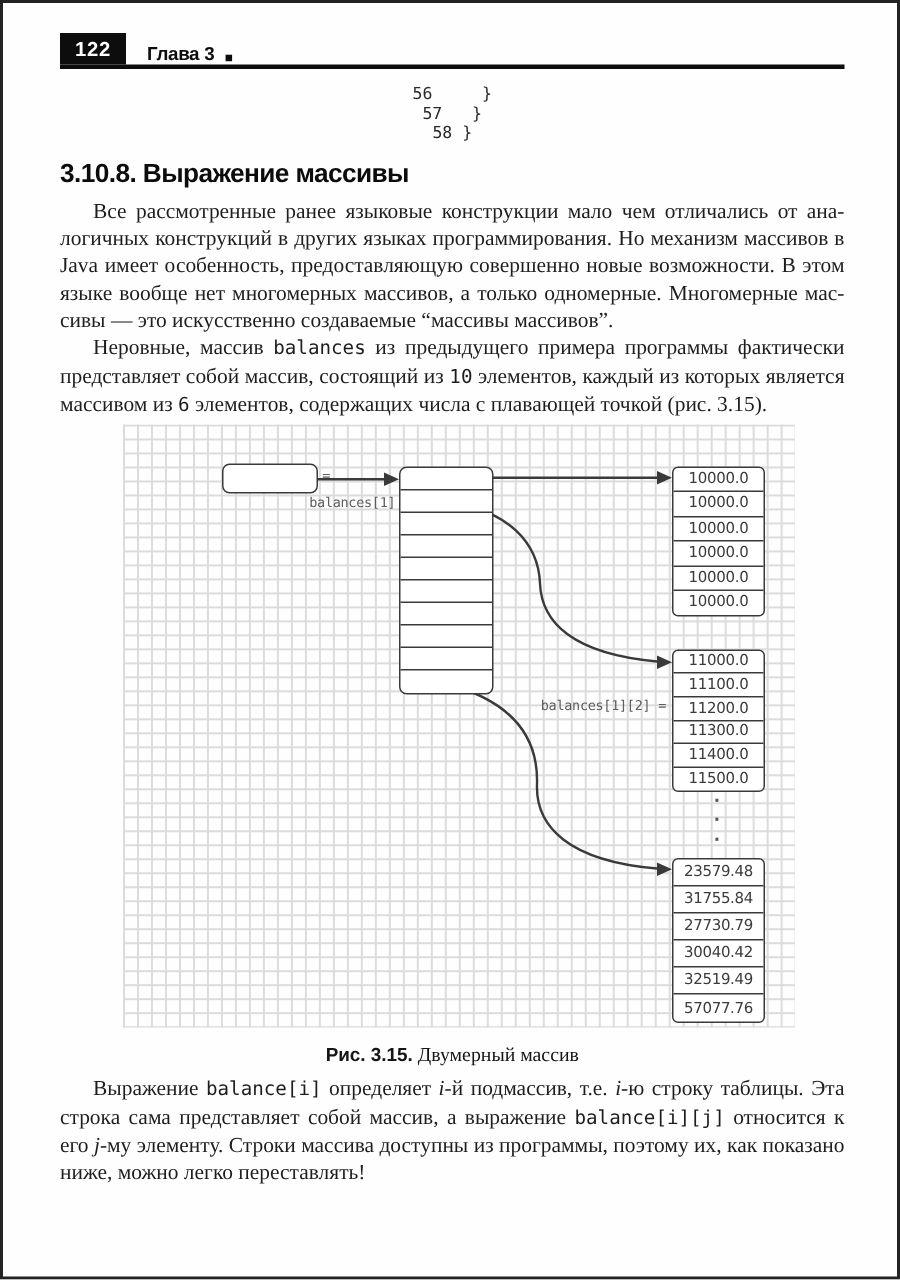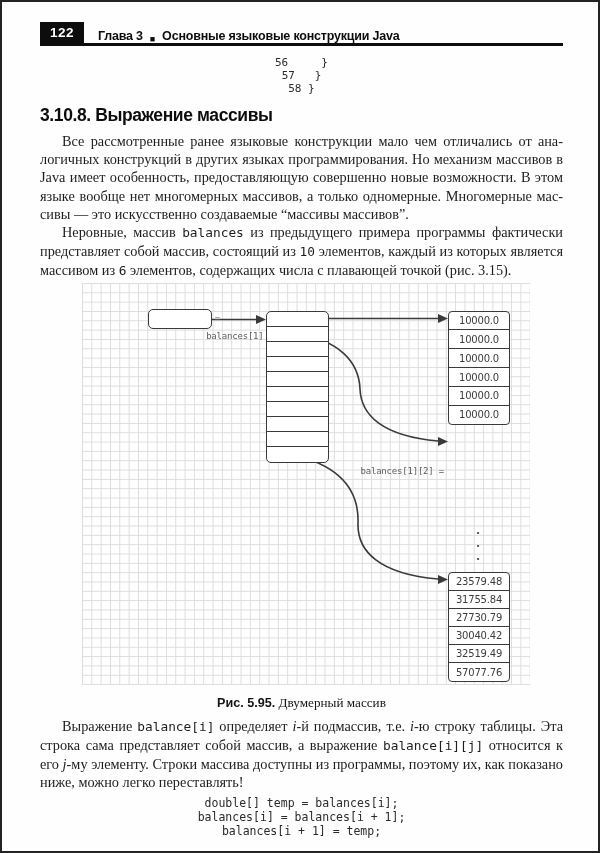--- a/index.html
+++ b/index.html
@@ -89,21 +89,20 @@
 <body>
 
 <div class="page">
   <div class="content">
 
     <div class="header">
       <div class="pagenum">122</div>
       <div class="chapter">
         <span>Глава 3</span>
         <span class="sq">■</span>
-        <span>Основные языковые конструкции Java</span>
       </div>
     </div>
 
     <pre class="codeblock top">56     }
 57   }
 58 }</pre>
 
     <h2>3.10.8. Выражение массивы</h2>
 
     <div class="body">
@@ -139,50 +138,55 @@
           <div class="row"></div>
           <div class="row"></div>
           <div class="row"></div>
           <div class="row"></div>
           <div class="row"></div>
           <div class="row"></div>
           <div class="row"></div>
           <div class="row"></div>
         </div>
 
-      <div class="val-array" style="top:28px; height:114px;">
+      <div class="val-array" style="top:28px; height:100px;">
           <div class="cell">10000.0</div>
           <div class="cell">10000.0</div>
           <div class="cell">10000.0</div>
           <div class="cell">10000.0</div>
           <div class="cell">10000.0</div>
           <div class="cell">10000.0</div>
+        </div>
+      <div class="val-array" style="top:150px; height:95px;">
+          <div class="cell">11000.0</div>
+          <div class="cell">11100.0</div>
+          <div class="cell">11200.0</div>
+          <div class="cell">11300.0</div>
+          <div class="cell">11400.0</div>
+          <div class="cell">11500.0</div>
         </div>
       <div class="val-array" style="top:289px; height:110px;">
           <div class="cell">23579.48</div>
           <div class="cell">31755.84</div>
           <div class="cell">27730.79</div>
           <div class="cell">30040.42</div>
           <div class="cell">32519.49</div>
           <div class="cell">57077.76</div>
         </div>
 
       <div class="dots">
           <div class="cell">·</div>
           <div class="cell">·</div>
           <div class="cell">·</div>
         </div>
     </div>
 
     <div class="caption">
-      <span class="cap-b">Рис. 5.95.</span><span> Двумерный массив</span>
+      <span class="cap-b">Рис. 3.15.</span><span> Двумерный массив</span>
     </div>
 
     <div class="body after-fig">
       <p><span>Выражение </span><span class="code">balance[i]</span><span> определяет </span><span class="it">i</span><span>-й подмассив, т.е. </span><span class="it">i</span><span>-ю строку таблицы. Эта строка сама представляет собой массив, а выражение </span><span class="code">balance[i][j]</span><span> относится к его </span><span class="it">j</span><span>-му элементу. Строки массива доступны из программы, поэтому их, как показано ниже, можно легко переставлять!</span></p>
     </div>
 
-    <pre class="codeblock bottom">double[] temp = balances[i];
-balances[i] = balances[i + 1];
-balances[i + 1] = temp;</pre>
 
   </div>
 </div>
 
 </body></html>

